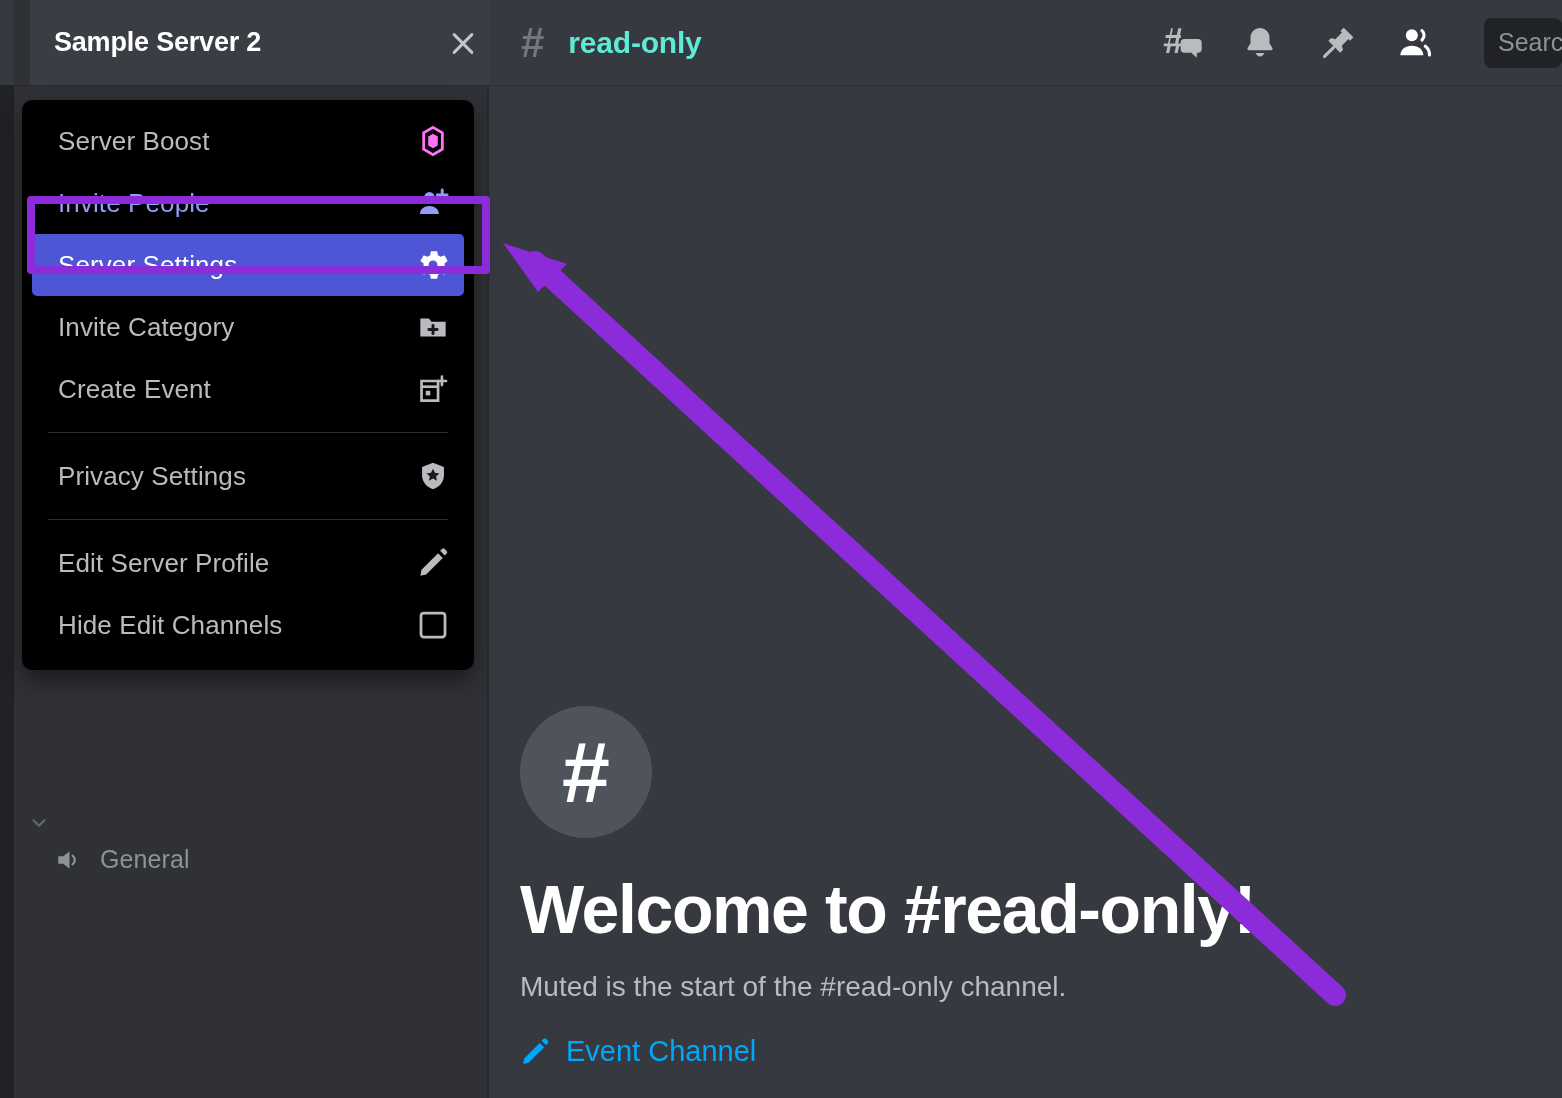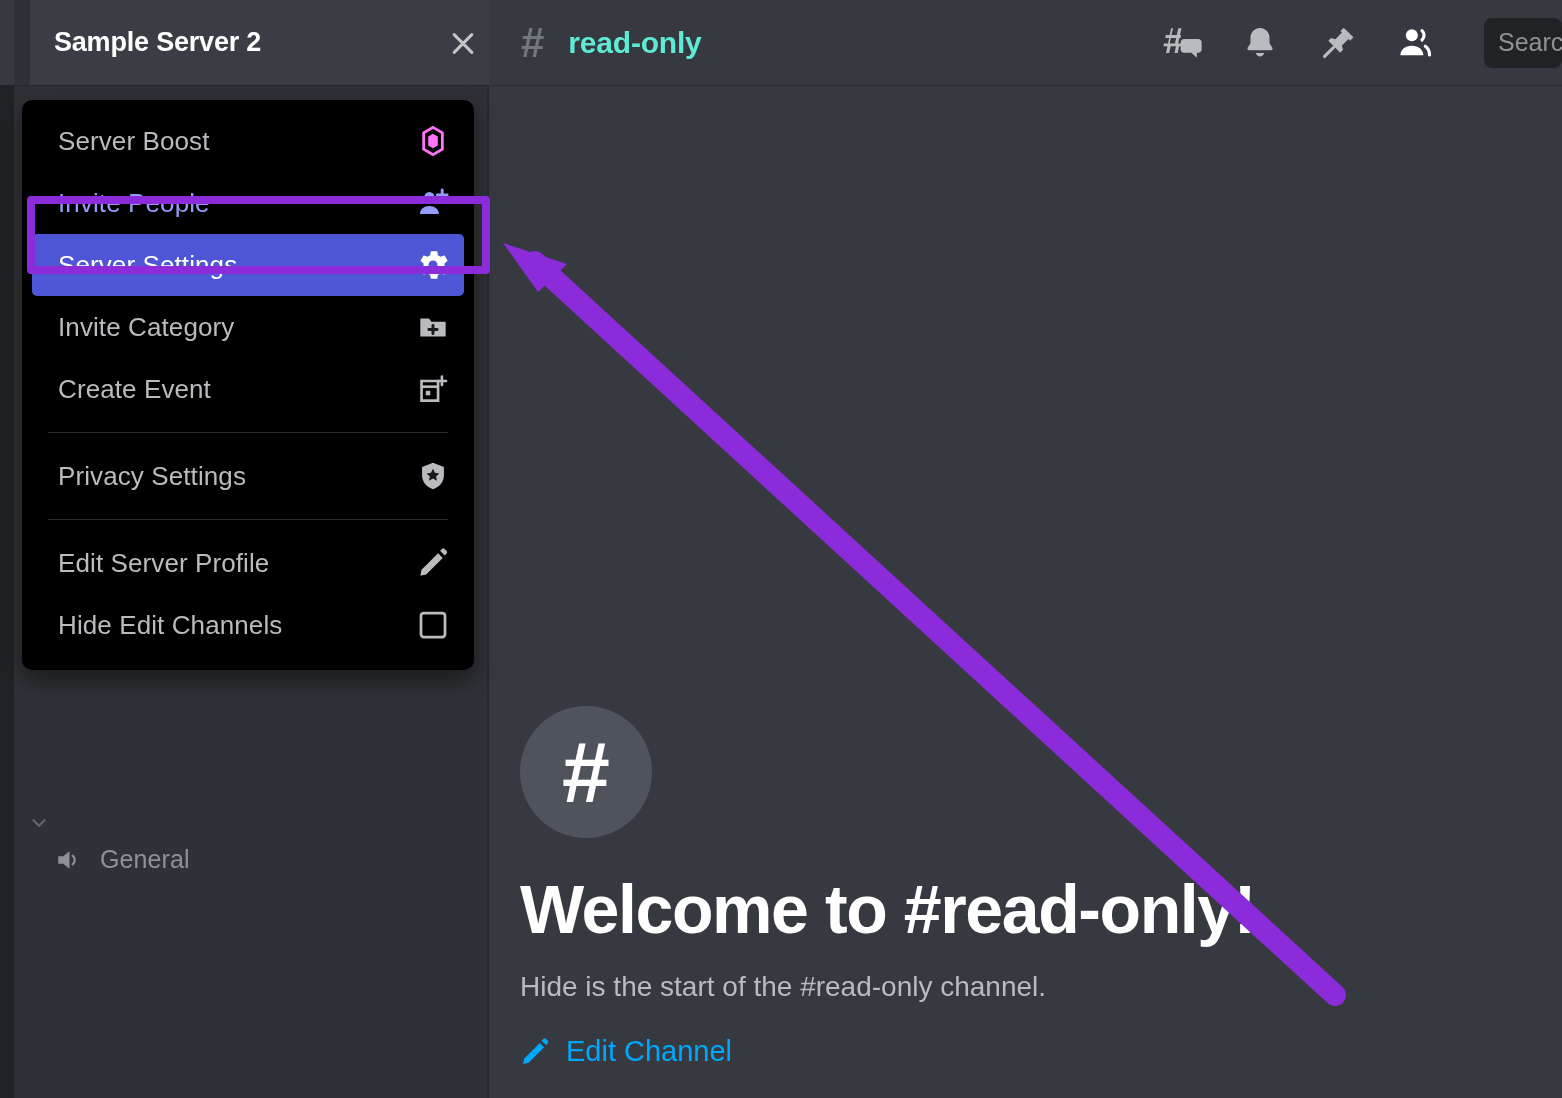--- a/index.html
+++ b/index.html
@@ -251,27 +251,27 @@
           <span class="ph">Search</span>
         </div>
       </div>
     </div>
 
     <div class="welcome">
       <div class="big-hash">
         <span>#</span>
       </div>
       <h1>Welcome to #read-only!</h1>
-      <div class="sub">Hide is the start of the #read-only channel.</div>
+      <div class="sub">Muted is the start of the #read-only channel.</div>
       <div class="edit-link">
         <svg width="30" height="30" viewBox="0 0 24 24" fill="#00a8fc">
           <path d="M3.4 17.1l-.9 4.4 4.4-.9L19.3 8.2l-3.5-3.5L3.4 17.1z"></path>
           <path d="M17.3 2.9l3.5 3.5 1.3-1.3a1.6 1.6 0 000-2.3l-1.2-1.2a1.6 1.6 0 00-2.3 0l-1.3 1.3z"></path>
         </svg>
-        <span class="txt">Edit Channel</span>
+        <span class="txt">Event Channel</span>
       </div>
     </div>
   </div>
 
   <div class="ctx-menu">
 
     <div class="ctx-item">
       <span class="lbl">Server Boost</span>
       <span class="ico">
         <svg width="32" height="32" viewBox="0 0 24 24">

